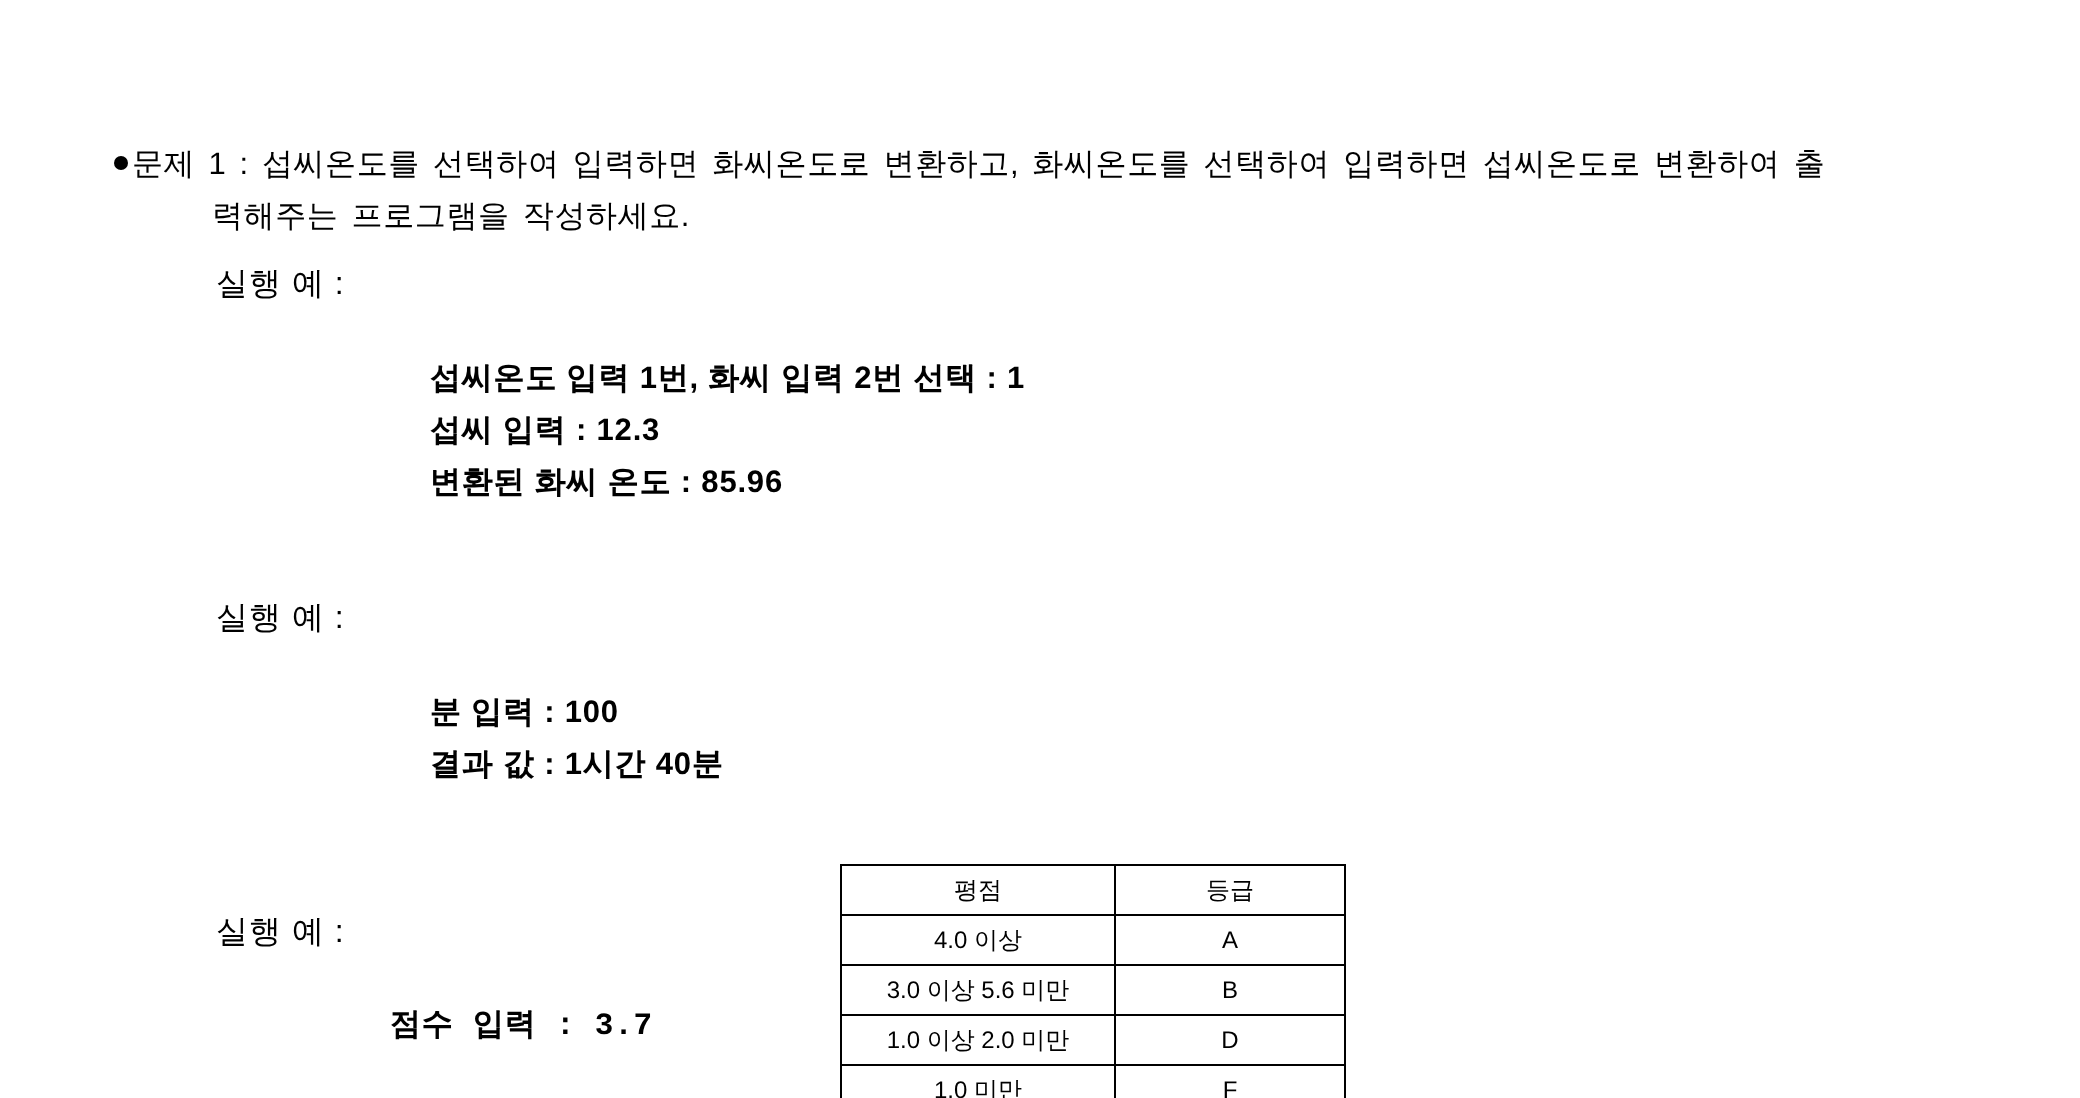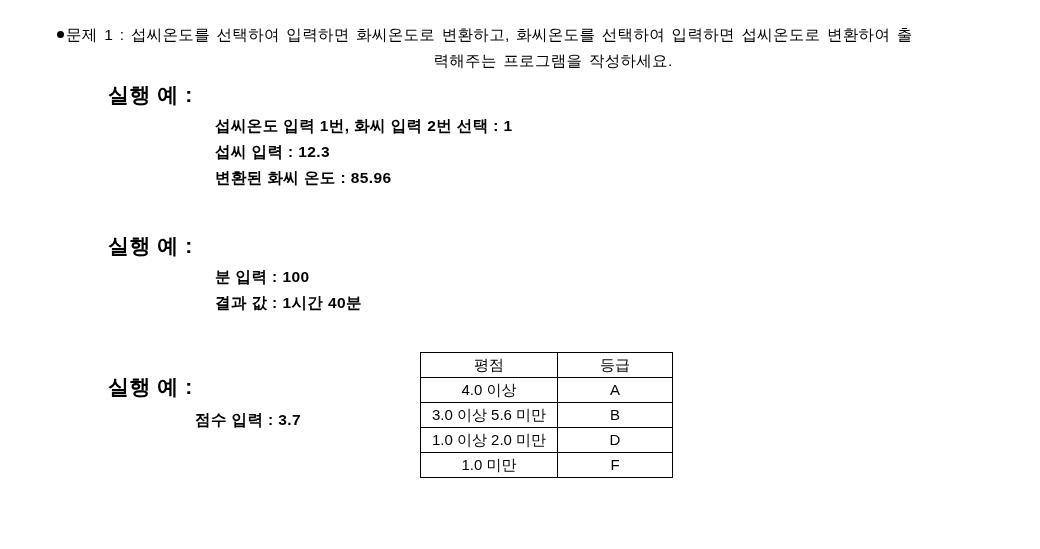--- a/index.html
+++ b/index.html
@@ -21,20 +21,21 @@
     box-sizing: border-box;
     padding: 22px 40px 0 40px;
   }
   .problem {
     position: relative;
     margin-bottom: 0;
   }
   .bullet-row {
     display: flex;
     align-items: flex-start;
+    margin-top: 48px;
   }
   .bullet {
     width: 26px;
     min-width: 26px;
     font-size: 15px;
     line-height: 26px;
     text-align: left;
     padding-left: 17px;
     box-sizing: border-box;
   }
@@ -51,33 +52,32 @@
   .stmt {
     font-size: 15.5px;
     line-height: 26px;
     letter-spacing: 0.3px;
     word-spacing: 2px;
     flex: 1;
   }
   .stmt .ln2 {
     display: block;
     padding-left: 40px;
-    text-align: center;
   }
   .example-label {
-    font-size: 21px;
-    font-weight: bold;
+    font-size: 16px;
+    font-weight: normal;
     line-height: 26px;
     letter-spacing: 0.5px;
     padding-left: 68px;
     margin-top: 8px;
   }
   .sample-lines {
     padding-left: 175px;
-    margin-top: 5px;
+    margin-top: 21px;
   }
   .sample-lines .line {
     font-size: 15.5px;
     font-weight: bold;
     line-height: 26px;
     letter-spacing: 0.4px;
   }
   .gap-lg { height: 34px; }
   .gap-md { height: 30px; }
 
@@ -90,30 +90,31 @@
   .p3-left {
     width: 370px;
     min-width: 370px;
   }
   .p3-left .example-label {
     padding-left: 68px;
     margin-top: 22px;
   }
   .p3-left .sample-lines {
     padding-left: 155px;
-    margin-top: 7px;
+    margin-top: 20px;
+    font-family: Liberation Mono, monospace;
   }
   .grade-table {
     border-collapse: collapse;
     margin-top: 0px;
     margin-left: 10px;
   }
   .grade-table td, .grade-table th {
     border: 1px solid #000000;
-    font-size: 15px;
+    font-size: 12px;
     font-weight: normal;
     text-align: center;
     padding: 4px 0 4px 0;
     line-height: 16px;
   }
   .grade-table th {
     font-weight: normal;
   }
   .grade-table .col-a { width: 136px; }
   .grade-table .col-b { width: 114px; }

